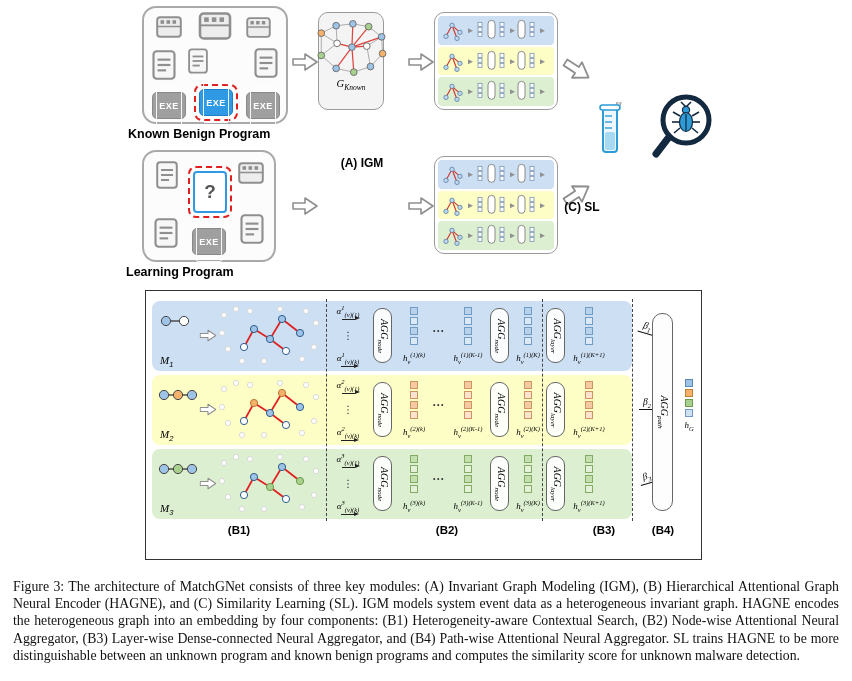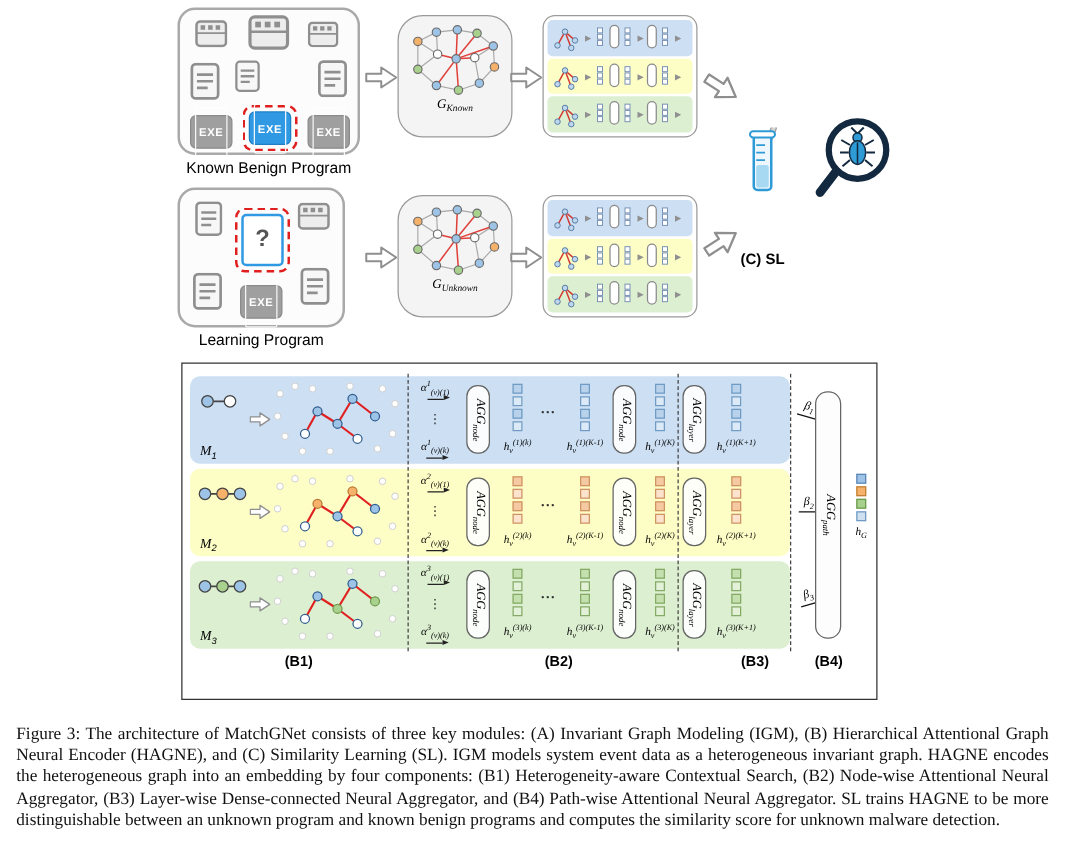--- a/index.html
+++ b/index.html
@@ -18,24 +18,24 @@
   
   .prog-box { position:absolute; border:2px solid #a9a9a9; border-radius:14px; background:#fcfcfc; }
   .ic { position:absolute; }
   .exe { position:absolute; width:34px; height:27px; border-radius:5px; display:flex; align-items:center; justify-content:center; }
   .exe.gray { background:#9f9f9f; border:1.5px solid #8a8a8a; }
   .exe.blue { background:#2f9ae3; border:1.5px solid #1e7fc4; position:static; }
   .exe-t { color:#fff; font-weight:bold; font-size:9px; letter-spacing:.5px; border:1px solid rgba(255,255,255,.9); padding:14px 2px; border-radius:2px; }
   .hl { position:absolute; border:2px dashed #e01f1f; border-radius:8px; padding:3px; background:rgba(255,255,255,.3); }
   .qdoc { width:34px; height:42px; background:#fff; border:2.5px solid #2f9ae3; border-radius:4px; display:flex; align-items:center; justify-content:center; }
   .q { font-size:19px; font-weight:bold; color:#555; }
-  .prog-label { position:absolute; font-weight:normal; font-size:12.5px; text-align:center; }
+  .prog-label { position:absolute; font-weight:bold; font-size:12.5px; text-align:left; }
 
   
-  .igm-panel { position:absolute; width:92px; height:98px; border:1.6px solid #9a9a9a; border-radius:20px; background:#f4f4f4;
+  .igm-panel { position:absolute; width:66px; height:98px; border:1.6px solid #9a9a9a; border-radius:10px; background:#f4f4f4;
                display:flex; flex-direction:column; align-items:center; padding-top:5px; }
   .igm-graph { width:78px; height:60px; }
   .mini-panel { position:absolute; width:124px; height:98px; border:1.6px solid #9a9a9a; border-radius:10px; background:#fff;
                 padding:3px; display:flex; flex-direction:column; gap:2px; }
   .stripe { flex:1; border-radius:4px; overflow:hidden; }
   .mini-svg { width:100%; height:100%; display:block; }
 
   .harrow { position:absolute; }
 
   
@@ -277,26 +277,20 @@
     <svg class="ic" style="left:96px; top:62px; width:24px; height:30px">
         <use href="#sym-doc"></use>
       </svg>
   </div>
   <div class="prog-label" style="left:126px; top:265px; width:166px">Learning Program</div>
 
   <svg class="harrow" style="left:292px; top:196px; width:26px; height:20px">
       <use href="#sym-harrow"></use>
     </svg>
 
-  <div class="igm-panel" style="left:318px; top:156px">
-    <svg class="igm-graph" viewBox="0 0 84 64">
-        <use href="#sym-igm"></use>
-      </svg>
-    <span class="glabel"><i>G</i><sub>Unknown</sub></span>
-  </div>
   <div class="figure-label" style="left:318px; top:258px; width:88px">(A) IGM</div>
 
   <svg class="harrow" style="left:408px; top:196px; width:26px; height:20px">
       <use href="#sym-harrow"></use>
     </svg>
 
   <div class="mini-panel" style="left:434px; top:156px">
     <div class="stripe" style="background-color: rgb(205, 223, 243);">
         <svg class="mini-svg" viewBox="0 0 116 28">
           <use href="#sym-mini"></use>
@@ -323,21 +317,21 @@
     <g transform="rotate(22 24 8)">
         <rect x="22" y="-2" width="4" height="16" rx="2" fill="#d6d6d6" stroke="#9a9a9a" stroke-width="1"></rect>
       </g>
     <rect x="11" y="6" width="14" height="44" rx="3" fill="#eef7fd" stroke="#2e9bd6" stroke-width="2"></rect>
     <rect x="13" y="30" width="10" height="18" rx="2" fill="#a8d9f2"></rect>
     <line x1="13" y1="14" x2="20" y2="14" stroke="#2e9bd6" stroke-width="1.4"></line>
     <line x1="13" y1="20" x2="20" y2="20" stroke="#2e9bd6" stroke-width="1.4"></line>
     <line x1="13" y1="26" x2="20" y2="26" stroke="#2e9bd6" stroke-width="1.4"></line>
     <rect x="8" y="3" width="20" height="5" rx="2.5" fill="#fff" stroke="#2e9bd6" stroke-width="1.6"></rect>
   </svg>
-  <div class="figure-label" style="left:576px; top:160px; width:68px">(C) SL</div>
+  <div class="figure-label" style="left:548px; top:160px; width:68px">(C) SL</div>
 
   <svg class="mag-icon" style="left:648px; top:90px; width:76px; height:76px" viewBox="0 0 76 76">
     <circle cx="38" cy="30" r="23" fill="#ffffff" stroke="#13293f" stroke-width="5"></circle>
     <line x1="21" y1="47" x2="8" y2="64" stroke="#13293f" stroke-width="7" stroke-linecap="round"></line>
     <g>
       <line x1="38" y1="17" x2="33" y2="12" stroke="#13293f" stroke-width="1.6"></line>
       <line x1="38" y1="17" x2="43" y2="12" stroke="#13293f" stroke-width="1.6"></line>
       <circle cx="38" cy="20" r="3.6" fill="#2e9bd6" stroke="#13293f" stroke-width="1.2"></circle>
       <line x1="32" y1="26" x2="25" y2="22" stroke="#13293f" stroke-width="1.6"></line>
       <line x1="31" y1="32" x2="24" y2="32" stroke="#13293f" stroke-width="1.6"></line>

